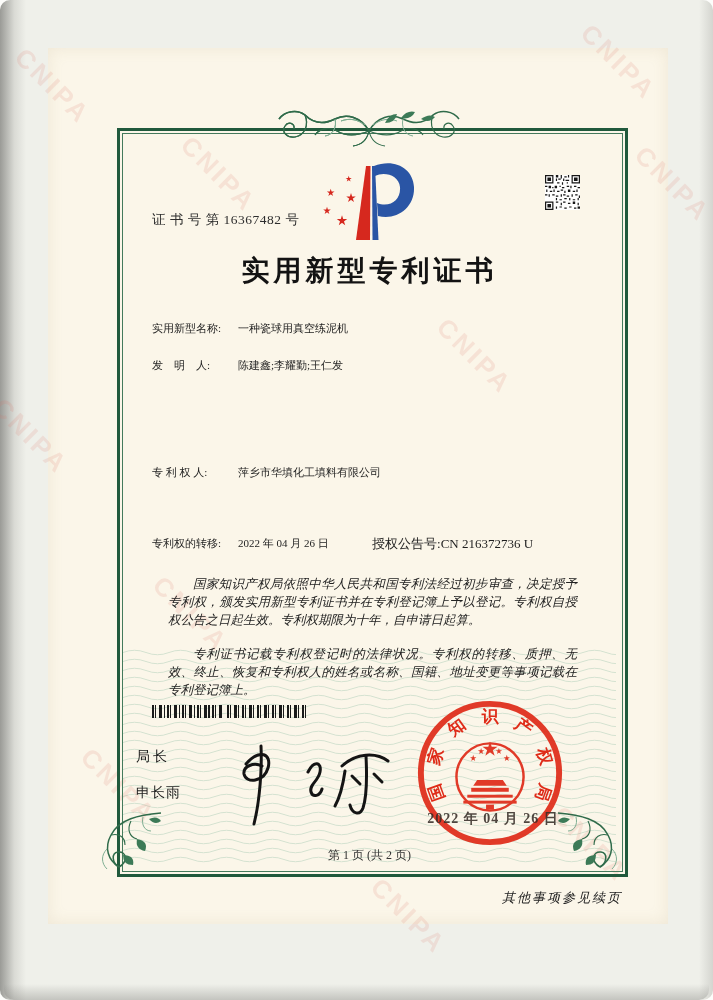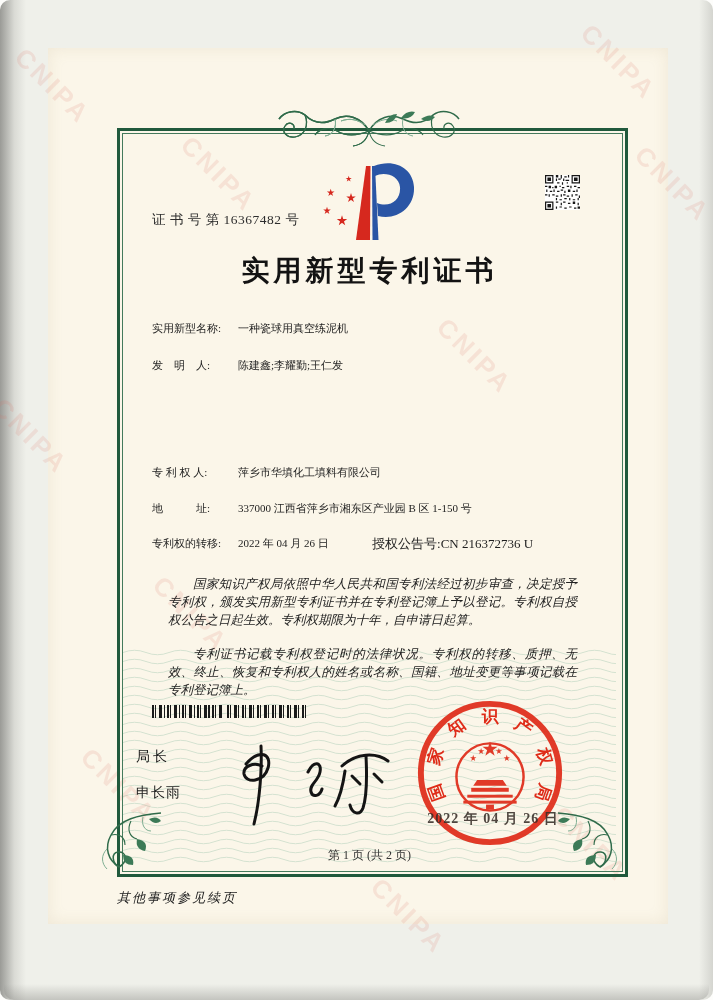--- a/index.html
+++ b/index.html
@@ -50,21 +50,21 @@
       rgba(0,0,0,0) 4px 7px,#1a1a1a 7px 10px,rgba(0,0,0,0) 10px 11.5px,#1a1a1a 11.5px 12.5px,rgba(0,0,0,0) 12.5px 15px);}
   .sig-title{position:absolute;left:88px;top:700px;font-size:14px;color:#1c1c1c;letter-spacing:3px;
              font-family:"Liberation Sans","DejaVu Sans",sans-serif;}
   .sig-name{position:absolute;left:88px;top:736px;font-size:14px;color:#1c1c1c;letter-spacing:1px;
             font-family:"Liberation Sans","DejaVu Sans",sans-serif;}
   .signature-svg{position:absolute;left:168px;top:690px;width:190px;height:92px;}
   .seal-svg{position:absolute;left:363px;top:646px;width:158px;height:158px;}
   .seal-date{position:absolute;left:360px;top:762px;width:170px;text-align:center;font-size:14px;
              font-weight:bold;color:rgba(55,46,40,.88);letter-spacing:1px;}
   .page-no{position:absolute;left:69px;top:799px;width:505px;text-align:center;font-size:12px;color:#333;}
-  .footer-note{position:absolute;left:69px;top:841px;width:505px;text-align:left;font-size:13px;
+  .footer-note{position:absolute;left:69px;top:841px;width:505px;text-align:right;font-size:13px;
                font-style:italic;color:#222;letter-spacing:2px;}
   .wm{position:absolute;font-family:"Liberation Sans","DejaVu Sans",sans-serif;font-weight:bold;
       font-size:26px;letter-spacing:3px;color:rgba(220,112,100,.15);transform:rotate(45deg);
       transform-origin:left top;pointer-events:none;white-space:nowrap;}
 </style>
 </head>
 <body>
 
 <div class="stage">
 
@@ -175,23 +175,20 @@
     <div class="title">实用新型专利证书</div>
 
     <div class="field-row" style="top:271px;">
       <span class="lab">实用新型名称:</span><span class="val">一种瓷球用真空练泥机</span>
     </div>
     <div class="field-row" style="top:308px;">
       <span class="lab">发　明　人:</span><span class="val">陈建鑫;李耀勤;王仁发</span>
     </div>
     <div class="field-row" style="top:415px;">
       <span class="lab">专 利 权 人:</span><span class="val">萍乡市华填化工填料有限公司</span>
-    </div>
-    <div class="field-row" style="top:451px;">
-      <span class="lab">地　　　址:</span><span class="val">337000 江西省萍乡市湘东区产业园 B 区 1-150 号</span>
     </div>
     <div class="field-row" style="top:486px;">
       <span class="lab">专利权的转移:</span><span class="val">2022 年 04 月 26 日</span>
     </div>
     <div class="field-extra">
       <span class="lab">授权公告号:</span><span class="val">CN 216372736 U</span>
     </div>
 
     <div class="paragraphs">
       <p>国家知识产权局依照中华人民共和国专利法经过初步审查，决定授予专利权，颁发实用新型专利证书并在专利登记簿上予以登记。专利权自授权公告之日起生效。专利权期限为十年，自申请日起算。</p>

